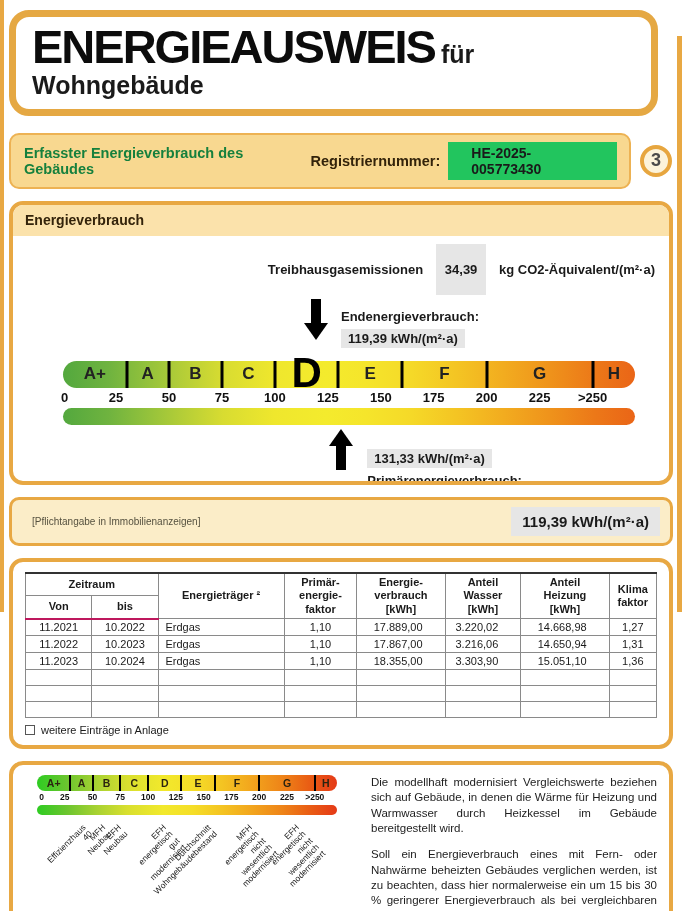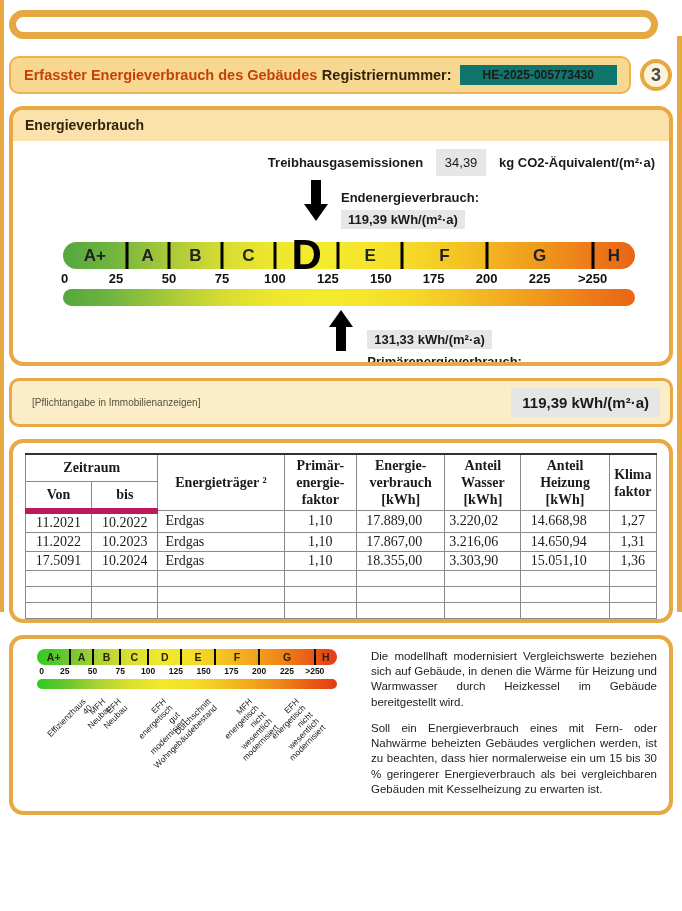--- a/index.html
+++ b/index.html
@@ -22,42 +22,42 @@
   .law-line { font-size:12.5px; color:#111; margin-top:1px; }
   .law-line sup { font-size:9px; }
   .gray-box { background:#E6E6E6; padding:1px 6px; display:inline-block; }
 
   
   .registry-row { display:flex; align-items:center; margin:17px 4px 0 9px; }
   .registry-bar {
     width:622px; background:#F8D890; border:2px solid #EDB253; border-radius:10px;
     padding:7px 12px 7px 13px; display:flex; align-items:center;
   }
-  .registry-title { font-weight:bold; font-size:14.5px; color:#c2410c; }
+  .registry-title { font-weight:bold; font-size:14.5px; color:#15803d; }
   .registry-right { margin-left:auto; display:flex; align-items:center; gap:8px; }
   .registry-label { font-weight:bold; font-size:14.5px; color:#33230a; }
-  .registry-value { background:#0f766e; font-weight:bold; font-size:12px; padding:3px 23px; }
+  .registry-value { background:#22c55e; font-weight:bold; font-size:14px; padding:3px 23px; }
   .page-badge {
     width:32px; height:32px; margin-left:9px; border-radius:50%;
     border:4px solid #E7A63F; background:#FCF3DA; color:#4a4a4a;
     font-weight:bold; font-size:18px; display:flex; align-items:center; justify-content:center;
   }
 
   
   .section {
     margin:12px 9px 0; border:4px solid #E8A843; border-radius:14px;
     background:#fff; overflow:hidden; position:relative; z-index:1;
   }
   .section-strip { background:#FBE2AB; padding:6px 12px 7px; }
   .section-title { font-weight:bold; font-size:14px; color:#33230a; }
 
   
   .energy-body { padding:8px 10px 6px; }
   .ghg-line { text-align:right; padding-right:4px; font-size:13px; font-weight:bold; }
-  .ghg-line .gray-box { margin:0 9px; padding:6px 9px; font-weight:normal; }
+  .ghg-line .gray-box { margin:0 9px; padding:18px 9px; font-weight:bold; }
   .scale-zone { margin:2px 24px 0 40px; position:relative; }
   .anno-top { height:64px; position:relative; }
   .anno-bottom { height:50px; position:relative; }
   .arrow-down, .arrow-up { position:absolute; width:24px; }
   .arrow-down { top:2px; transform:translateX(-50%); }
   .arrow-up { top:4px; transform:translateX(-50%); }
   .arrow-shaft { width:10px; height:24px; background:#000; margin:0 auto; }
   .arrow-head-down { width:0; height:0; border-left:12px solid transparent; border-right:12px solid transparent; border-top:17px solid #000; }
   .arrow-head-up { width:0; height:0; border-left:12px solid transparent; border-right:12px solid transparent; border-bottom:17px solid #000; }
   .anno-text { position:absolute; font-size:13px; font-weight:bold; }
@@ -80,25 +80,25 @@
   .banner {
     margin:12px 9px 0; border:3px solid #E8A843; border-radius:10px;
     background:#FBEDC8; padding:7px 10px 7px 14px; display:flex; align-items:center;
     position:relative; z-index:1;
   }
   .banner-title { font-weight:bold; font-size:15px; color:#2b1e06; }
   .banner-note { font-size:10px; color:#55513f; margin-left:6px; }
   .banner-value { margin-left:auto; background:#E6E6E6; font-weight:bold; font-size:15px; padding:6px 11px; }
 
   
-  .vtable { width:calc(100% - 24px); margin:10px 12px 0; border-collapse:collapse; font-size:14px;font-family:Liberation Serif, serif; }
+  .vtable { width:calc(100% - 24px); margin:10px 12px 0; border-collapse:collapse; font-size:11px; }
   .vtable th, .vtable td { border:1px solid #8a8a8a; }
   .vtable thead th { font-weight:bold; text-align:center; white-space:pre-line; line-height:1.22; padding:2px 3px; }
   .vtable { border-top:2px solid #333; }
-  .vtable tr.subhead th { border-bottom:6px solid #be185d; }
+  .vtable tr.subhead th { border-bottom:2px solid #be185d; }
   .vtable td { height:17px; padding:1px 4px; }
   .vtable td.c { text-align:center; }
   .vtable td.l { text-align:left; padding-left:7px; }
   .vtable td.r { text-align:right; padding-right:22px; }
   .vtable tr.empty td { height:16px; }
   .checkbox-line { margin:6px 12px 9px; font-size:11px; display:flex; align-items:center; gap:6px; }
   .checkbox-glyph { width:10px; height:10px; border:1px solid #555; display:inline-block; background:#fff; }
 
   
   .cmp-body { display:flex; padding:10px 10px 4px 12px; }
@@ -126,20 +126,23 @@
   .cmp-right p, .expl-text { font-size:11.5px; text-align:justify; line-height:1.33; color:#1d1d1d; }
   .cmp-right p + p { margin-top:11px; }
 </style>
 </head>
 <body>
 
 <div class="edge left"></div>
 <div class="edge right"></div>
 
 <div class="header-box">
+  <div>
+    <span class="main-title">ENERGIEAUSWEIS</span><span class="main-title-suffix">für Wohngebäude</span>
+  </div>
 </div>
 
 <div class="registry-row">
   <div class="registry-bar">
     <span class="registry-title">Erfasster Energieverbrauch des Gebäudes</span>
     <span class="registry-right">
       <span class="registry-label">Registriernummer:</span>
       <span class="registry-value">HE-2025-005773430</span>
     </span>
   </div>
@@ -276,21 +279,21 @@
         <td class="c">11.2022</td>
         <td class="c">10.2023</td>
         <td class="l">Erdgas</td>
         <td class="c">1,10</td>
         <td class="r">17.867,00</td>
         <td class="r">3.216,06</td>
         <td class="r">14.650,94</td>
         <td class="c">1,31</td>
       </tr>
       <tr>
-        <td class="c">17.5091</td>
+        <td class="c">11.2023</td>
         <td class="c">10.2024</td>
         <td class="l">Erdgas</td>
         <td class="c">1,10</td>
         <td class="r">18.355,00</td>
         <td class="r">3.303,90</td>
         <td class="r">15.051,10</td>
         <td class="c">1,36</td>
       </tr>
       <tr class="empty">
           <td></td>
@@ -317,20 +320,24 @@
           <td></td>
           <td></td>
           <td></td>
           <td></td>
           <td></td>
           <td></td>
           <td></td>
         </tr>
     </tbody>
   </table>
+  <div class="checkbox-line">
+    <span class="checkbox-glyph"></span>
+    <span>weitere Einträge in Anlage</span>
+  </div>
 </div>
 
 <div class="section">
   <div class="cmp-body">
     <div class="cmp-left">
       <div class="mini-zone">
         <div class="mini-bar">
           <div class="divider" style="left:11.11%"></div>
           <div class="divider" style="left:18.52%"></div>
           <div class="divider" style="left:27.78%"></div>

